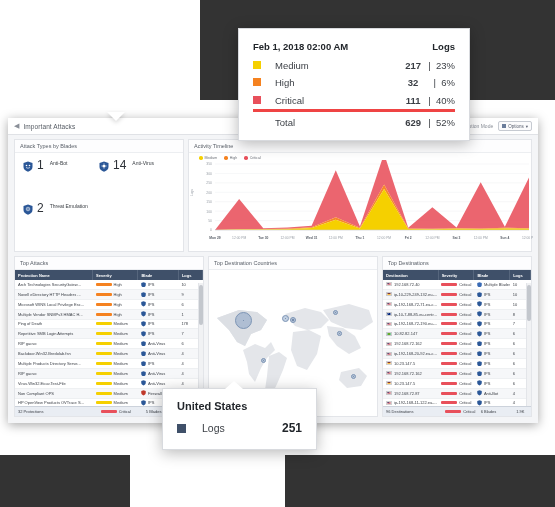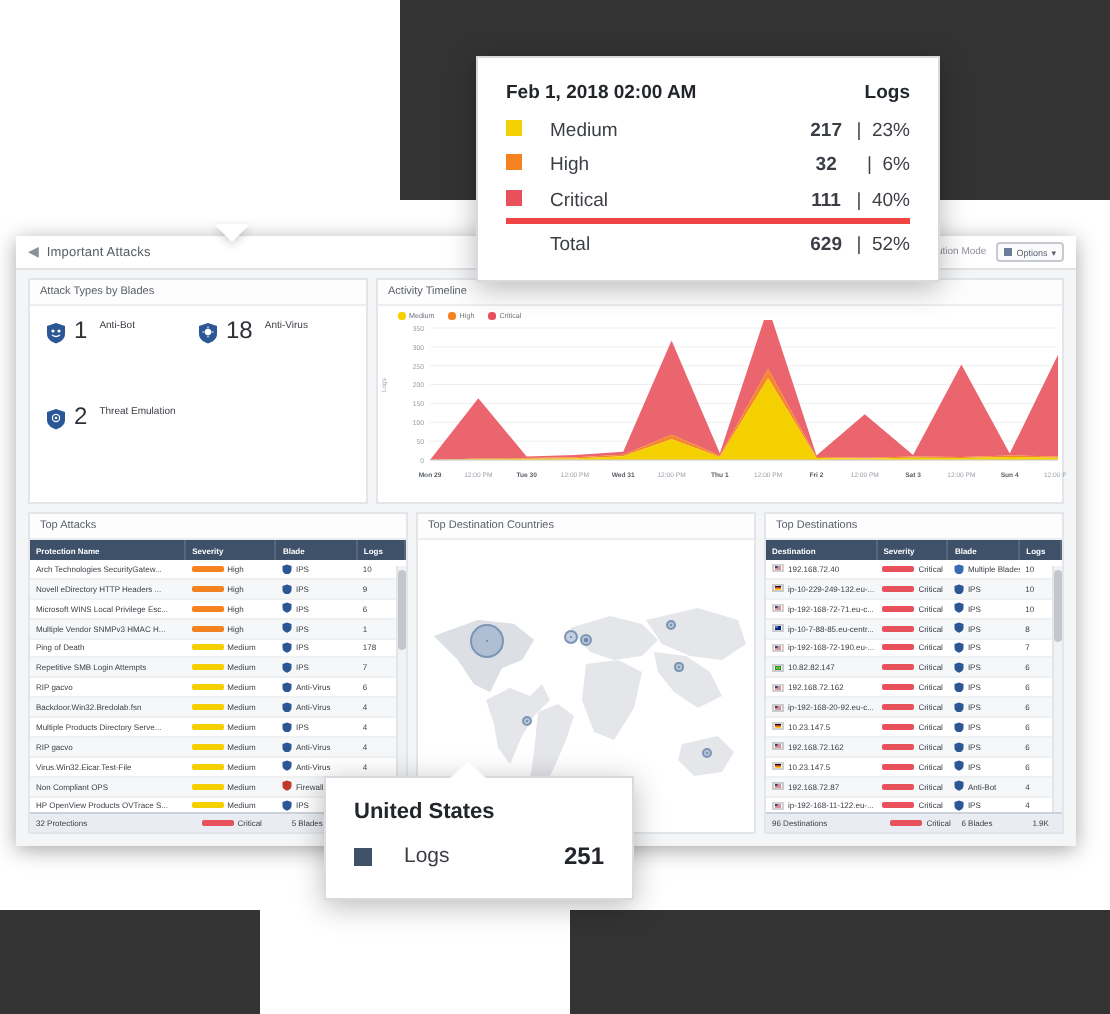--- a/index.html
+++ b/index.html
@@ -179,21 +179,21 @@
         <svg class="blade-icon" viewBox="0 0 20 22">
           <path d="M10 1 L19 4 L19 12 C19 17 14.5 20 10 21.5 C5.5 20 1 17 1 12 L1 4 Z" fill="#2b5797"></path>
           <circle cx="10" cy="10" r="3.2" fill="#fff"></circle>
           <g stroke="#fff" stroke-width="1.1">
             <line x1="10" y1="4.5" x2="10" y2="6.5"></line>
               <line x1="10" y1="13.5" x2="10" y2="15.5"></line>
             <line x1="4.5" y1="10" x2="6.5" y2="10"></line>
               <line x1="13.5" y1="10" x2="15.5" y2="10"></line>
           </g>
         </svg>
-        <span class="blade-num">18</span>
+        <span class="blade-num">14</span>
         <span class="blade-label">Anti-Virus</span>
       </div>
       <div class="blade-item">
         <svg class="blade-icon" viewBox="0 0 20 22">
           <path d="M10 1 L19 4 L19 12 C19 17 14.5 20 10 21.5 C5.5 20 1 17 1 12 L1 4 Z" fill="#2b5797"></path>
           <circle cx="10" cy="10" r="3.6" fill="none" stroke="#fff" stroke-width="1.2"></circle>
           <circle cx="10" cy="10" r="1.3" fill="#fff"></circle>
         </svg>
         <span class="blade-num">2</span>
         <span class="blade-label">Threat Emulation</span>

